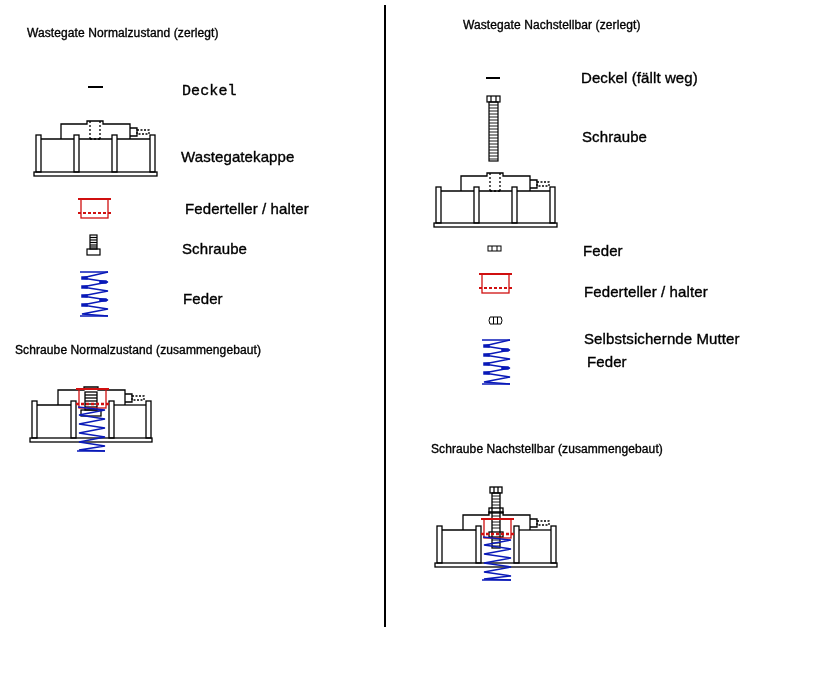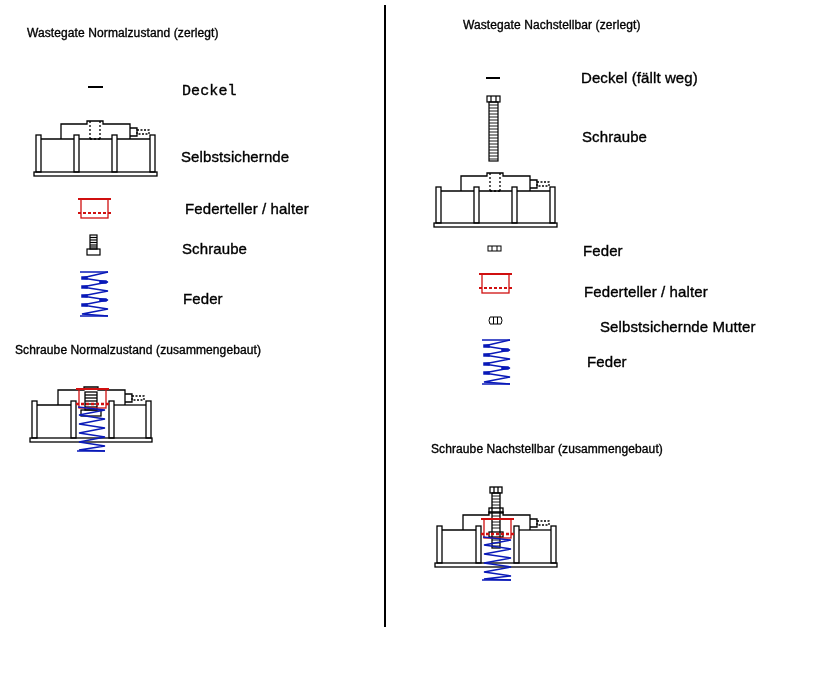--- a/index.html
+++ b/index.html
@@ -34,21 +34,21 @@
     <line x1="46" y1="21" x2="79" y2="21"></line>
     <line x1="84" y1="21" x2="117" y2="21"></line>
     <polyline points="28,21 28,6 54,6 54,3 70,3 70,6 97,6 97,21"></polyline>
     <polyline points="97,10 104,10 104,18 97,18"></polyline>
     <rect x="104" y="12" width="12" height="4" stroke-dasharray="2,1.5"></rect>
     <line x1="57" y1="3" x2="57" y2="21" stroke-dasharray="2,2"></line>
     <line x1="67" y1="3" x2="67" y2="21" stroke-dasharray="2,2"></line>
     <line x1="57" y1="21" x2="67" y2="21" stroke-dasharray="2,2"></line>
   </g>
 </svg>
-<div class="txt" style="left:181px; top:148px;">Selbstsichernde</div>
+<div class="txt" style="left:181px; top:148px;">Wastegatekappe</div>
 
 <svg class="part" style="left:78px; top:197px;" width="34" height="24">
   <g stroke="#d01010" fill="none">
     <line x1="0" y1="2" x2="33" y2="2" stroke-width="2"></line>
     <rect x="3" y="2" width="27" height="19" stroke-width="1.3"></rect>
     <line x1="0" y1="16" x2="33" y2="16" stroke-width="2" stroke-dasharray="3,2"></line>
   </g>
 </svg>
 <div class="txt" style="left:185px; top:200px;">Federteller / halter</div>
 
@@ -187,21 +187,21 @@
 </svg>
 <div class="txt" style="left:584px; top:283px;">Federteller / halter</div>
 
 <svg class="part" style="left:488px; top:316px;" width="16" height="10">
   <g fill="none" stroke="#000" stroke-width="1">
     <path d="M2,1 L13,1 Q15,4.5 13,8 L2,8 Q0,4.5 2,1 Z"></path>
     <line x1="5.5" y1="1" x2="5.5" y2="8"></line>
       <line x1="9.5" y1="1" x2="9.5" y2="8"></line>
   </g>
 </svg>
-<div class="txt" style="left:584px; top:318px;margin-left:16px;">Selbstsichernde Mutter</div>
+<div class="txt" style="left:584px; top:330px;">Selbstsichernde Mutter</div>
 
 <svg class="part" style="left:480px; top:338px;" width="32" height="48">
   <g stroke="#0a1ab8" stroke-width="1.5" fill="none">
     <polyline points="2,2 30,2"></polyline>
     <polyline points="30,2 4,8 30,12 4,17 30,21 4,26 30,30 4,35 30,39 4,44 30,46"></polyline>
     <line x1="2" y1="46" x2="30" y2="46"></line>
     <rect x="4" y="7" width="5" height="2" fill="#0a1ab8"></rect>
     <rect x="4" y="16" width="5" height="2" fill="#0a1ab8"></rect>
     <rect x="4" y="25" width="5" height="2" fill="#0a1ab8"></rect>
     <rect x="4" y="34" width="5" height="2" fill="#0a1ab8"></rect>

